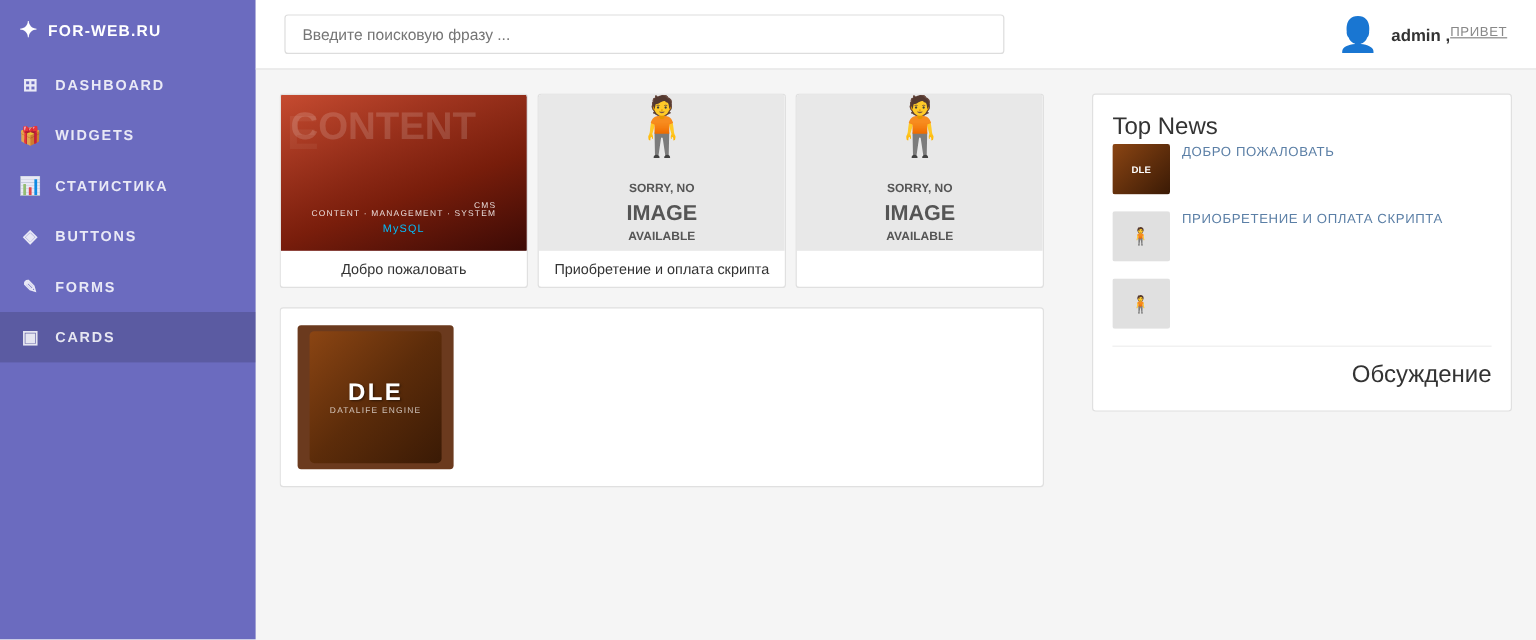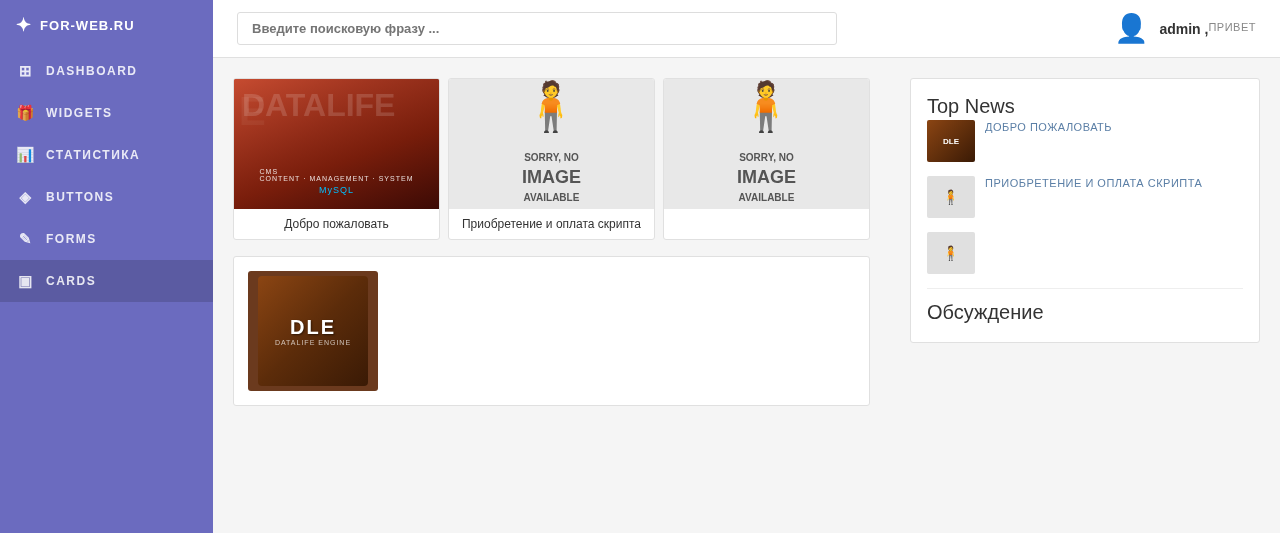--- a/index.html
+++ b/index.html
@@ -62,21 +62,20 @@
     }
     #header .search-box {
       flex: 1;
       max-width: 600px;
       border: 1px solid #ddd;
       border-radius: 3px;
       padding: 8px 14px;
       font-size: 13px;
       color: #999;
       outline: none;
-      font-weight: bold;
     }
     #header .user-info {
       display: flex;
       align-items: center;
       gap: 10px;
       margin-left: 20px;
     }
     #header .user-avatar {
       font-size: 28px;
       color: #555;
@@ -88,20 +87,21 @@
     #header .user-name {
       font-size: 14px;
       font-weight: bold;
       color: #333;
     }
     #header .user-greeting {
       font-size: 11px;
       color: #888;
       text-transform: uppercase;
       letter-spacing: 0.5px;
+      text-decoration: underline;
     }
 
     
     #content {
       flex: 1;
       display: flex;
       overflow: hidden;
       padding: 20px;
       gap: 20px;
     }
@@ -312,20 +312,21 @@
 
     .right-discussion {
       margin-top: 12px;
       padding-top: 12px;
       border-top: 1px solid #eee;
     }
     .right-discussion .panel-title {
       font-size: 20px;
       color: #333;
       font-weight: normal;
+      text-align: right;
     }
 
     
     .cms-box {
       width: 100%;
       height: 130px;
       background: linear-gradient(135deg, #c0392b 0%, #8b1a1a 40%, #5a0e0e 100%);
       display: flex;
       align-items: center;
       justify-content: center;
@@ -394,28 +395,28 @@
 
     <div id="center-area">
 
       <div class="cards-row">
 
         <div class="card-thumb">
           <div class="card-img">
             <div class="cms-box">
               <span class="cms-title">E</span>
               <div style="position:absolute;top:0;left:0;width:100%;height:100%;background:linear-gradient(160deg,rgba(200,80,50,0.8) 0%,rgba(120,30,10,0.9) 60%, rgba(60,10,5,1) 100%);"></div>
-              <div style="position:absolute;bottom:14px;left:50%;transform:translateX(-50%);text-align:left;color:rgba(255,255,255,0.85);font-size:7px;letter-spacing:1px;white-space:nowrap;">
+              <div style="position:absolute;bottom:14px;left:50%;transform:translateX(-50%);text-align:right;color:rgba(255,255,255,0.85);font-size:7px;letter-spacing:1px;white-space:nowrap;">
                 <div>CMS</div>
                 <div>CONTENT · MANAGEMENT · SYSTEM</div>
                 <div style="margin-top:3px;display:flex;gap:4px;justify-content:center;font-size:9px;">
                   <span style="color:#00bfff">MySQL</span>
                 </div>
               </div>
-              <div style="position:absolute;top:8px;left:8px;color:rgba(255,255,255,0.15);font-size:32px;font-weight:bold;">DATALIFE</div>
+              <div style="position:absolute;top:8px;left:8px;color:rgba(255,255,255,0.15);font-size:32px;font-weight:bold;">CONTENT</div>
             </div>
           </div>
           <div class="card-label">Добро пожаловать</div>
         </div>
 
         <div class="card-thumb">
           <div class="card-img no-image">
             <div class="sorry-figure">🧍</div>
             <div class="sorry-text">
               <span>SORRY, NO</span><br>

